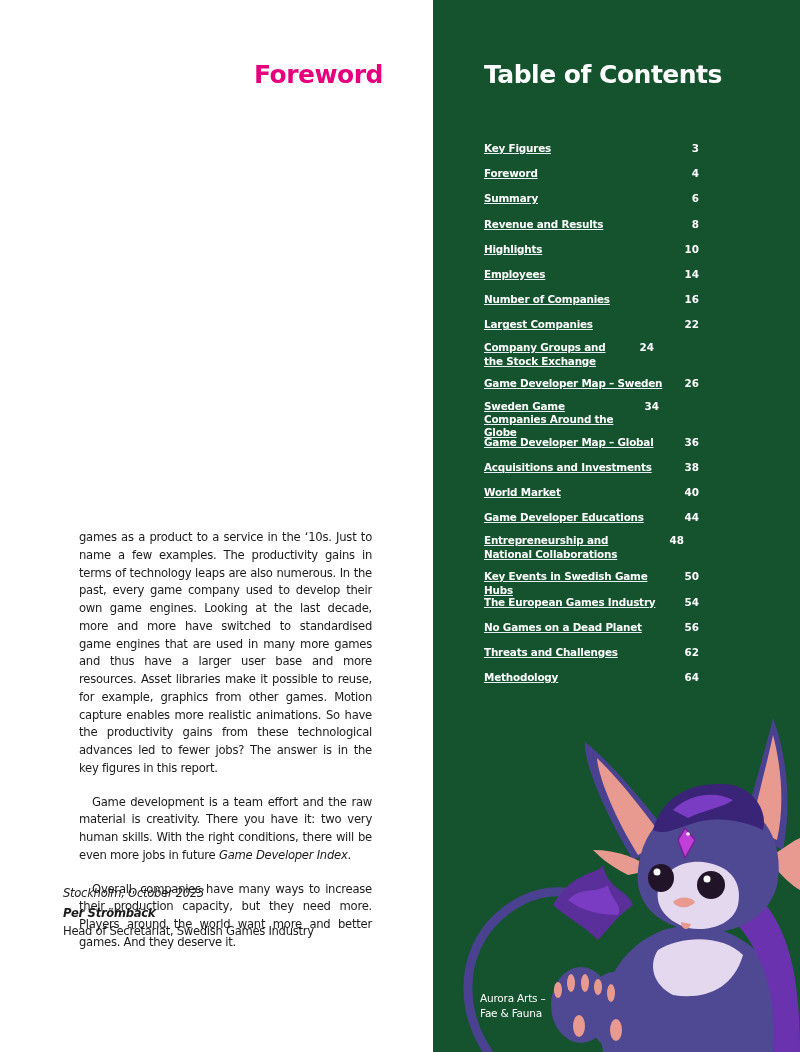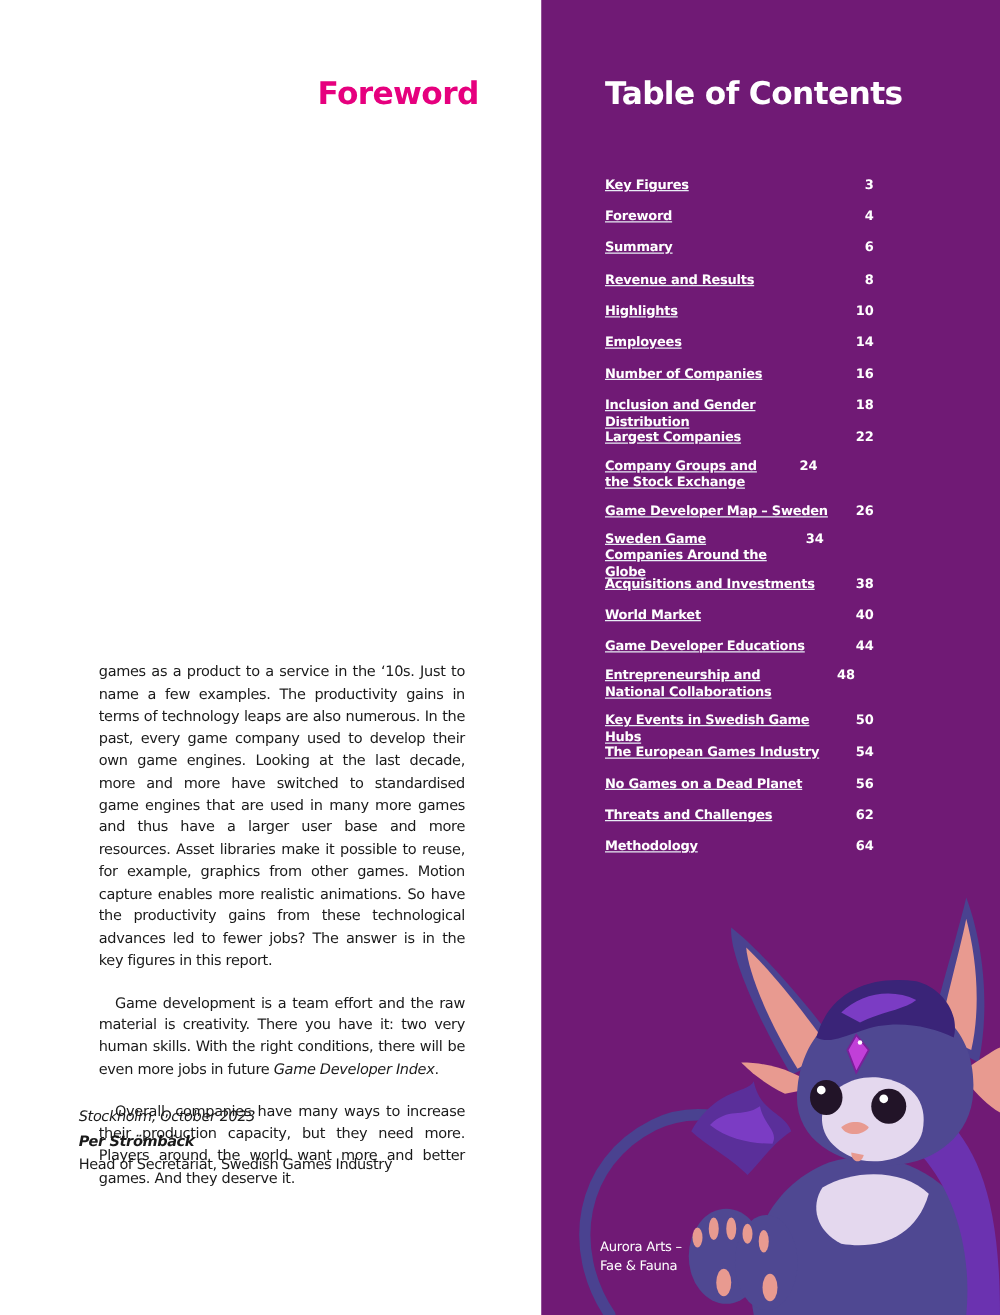--- a/index.html
+++ b/index.html
@@ -1,18 +1,18 @@
 <!DOCTYPE html>
 <html><head>
 <meta charset="utf-8">
 <style>
   html, body { margin:0; padding:0; }
   body { width:800px; height:1052px; position:relative; overflow:hidden; background:#ffffff; font-family:"Liberation Sans", "DejaVu Sans", sans-serif; }
   .left { position:absolute; left:0; top:0; width:433px; height:1052px; background:#fff; }
-  .right { position:absolute; left:433px; top:0; width:367px; height:1052px; background:#701a75; overflow:hidden; }
+  .right { position:absolute; left:433px; top:0; width:367px; height:1052px; background:#14532d; overflow:hidden; }
   .foreword-title { position:absolute; right:50px; top:60px; font-family:"DejaVu Sans", sans-serif; font-weight:bold; font-size:25px; color:#e6007e; letter-spacing:-0.5px; }
   .body-text { position:absolute; left:63px; top:513px; width:325px; font-family:"DejaVu Sans", sans-serif; font-size:11.6px; line-height:17.75px; color:#1a1a1a; text-align:justify; letter-spacing:-0.25px; }
   .body-text p { margin:16px; }
   .body-text p.indent { text-indent:13px; }
   .body-text em { font-style:italic; }
   .signoff { position:absolute; left:63px; top:886px; font-family:"DejaVu Sans", sans-serif; font-size:11.6px; font-style:italic; color:#1a1a1a; letter-spacing:-0.3px; }
   .sig-name { position:absolute; left:63px; top:906px; font-family:"DejaVu Sans", sans-serif; font-size:11.6px; font-weight:bold; color:#1a1a1a; letter-spacing:-0.3px;font-style:italic; }
   .sig-title { position:absolute; left:63px; top:924px; font-family:"DejaVu Sans", sans-serif; font-size:11.6px; color:#1a1a1a; letter-spacing:-0.3px; }
   .toc-title { position:absolute; left:51px; top:60px; font-family:"DejaVu Sans", sans-serif; font-weight:bold; font-size:25px; color:#ffffff; letter-spacing:-0.5px; }
   .toc { position:absolute; left:51px; top:142px; width:225px; }
@@ -64,39 +64,39 @@
         <span class="toc-page">10</span>
       </div>
     <div class="toc-row" style="height:25.2px">
         <span class="toc-label">Employees</span>
         <span class="toc-page">14</span>
       </div>
     <div class="toc-row" style="height:25.2px">
         <span class="toc-label">Number of Companies</span>
         <span class="toc-page">16</span>
       </div>
-    <div class="toc-row" style="height:25.2px">
-        <span class="toc-label">Inclusion and Gender Distribution</span>
-        <span class="toc-page">18</span>
-      </div>
     <div class="toc-row" style="height:23px">
         <span class="toc-label">Largest Companies</span>
         <span class="toc-page">22</span>
       </div>
     <div class="toc-row" style="height:36px">
         <span class="toc-label" style="width:140px">Company Groups and the Stock Exchange</span>
         <span class="toc-page">24</span>
       </div>
     <div class="toc-row" style="height:22.5px">
         <span class="toc-label">Game Developer Map – Sweden</span>
         <span class="toc-page">26</span>
       </div>
     <div class="toc-row" style="height:36px">
         <span class="toc-label" style="width:145px">Sweden Game Companies Around the Globe</span>
         <span class="toc-page">34</span>
+      </div>
+    <div class="toc-row" style="height:25.2px">
+        <span class="toc-label">Game Developer Map – Global</span>
+        <span class="toc-page">36</span>
       </div>
     <div class="toc-row" style="height:25.2px">
         <span class="toc-label">Acquisitions and Investments</span>
         <span class="toc-page">38</span>
       </div>
     <div class="toc-row" style="height:25.2px">
         <span class="toc-label">World Market</span>
         <span class="toc-page">40</span>
       </div>
     <div class="toc-row" style="height:23px">

